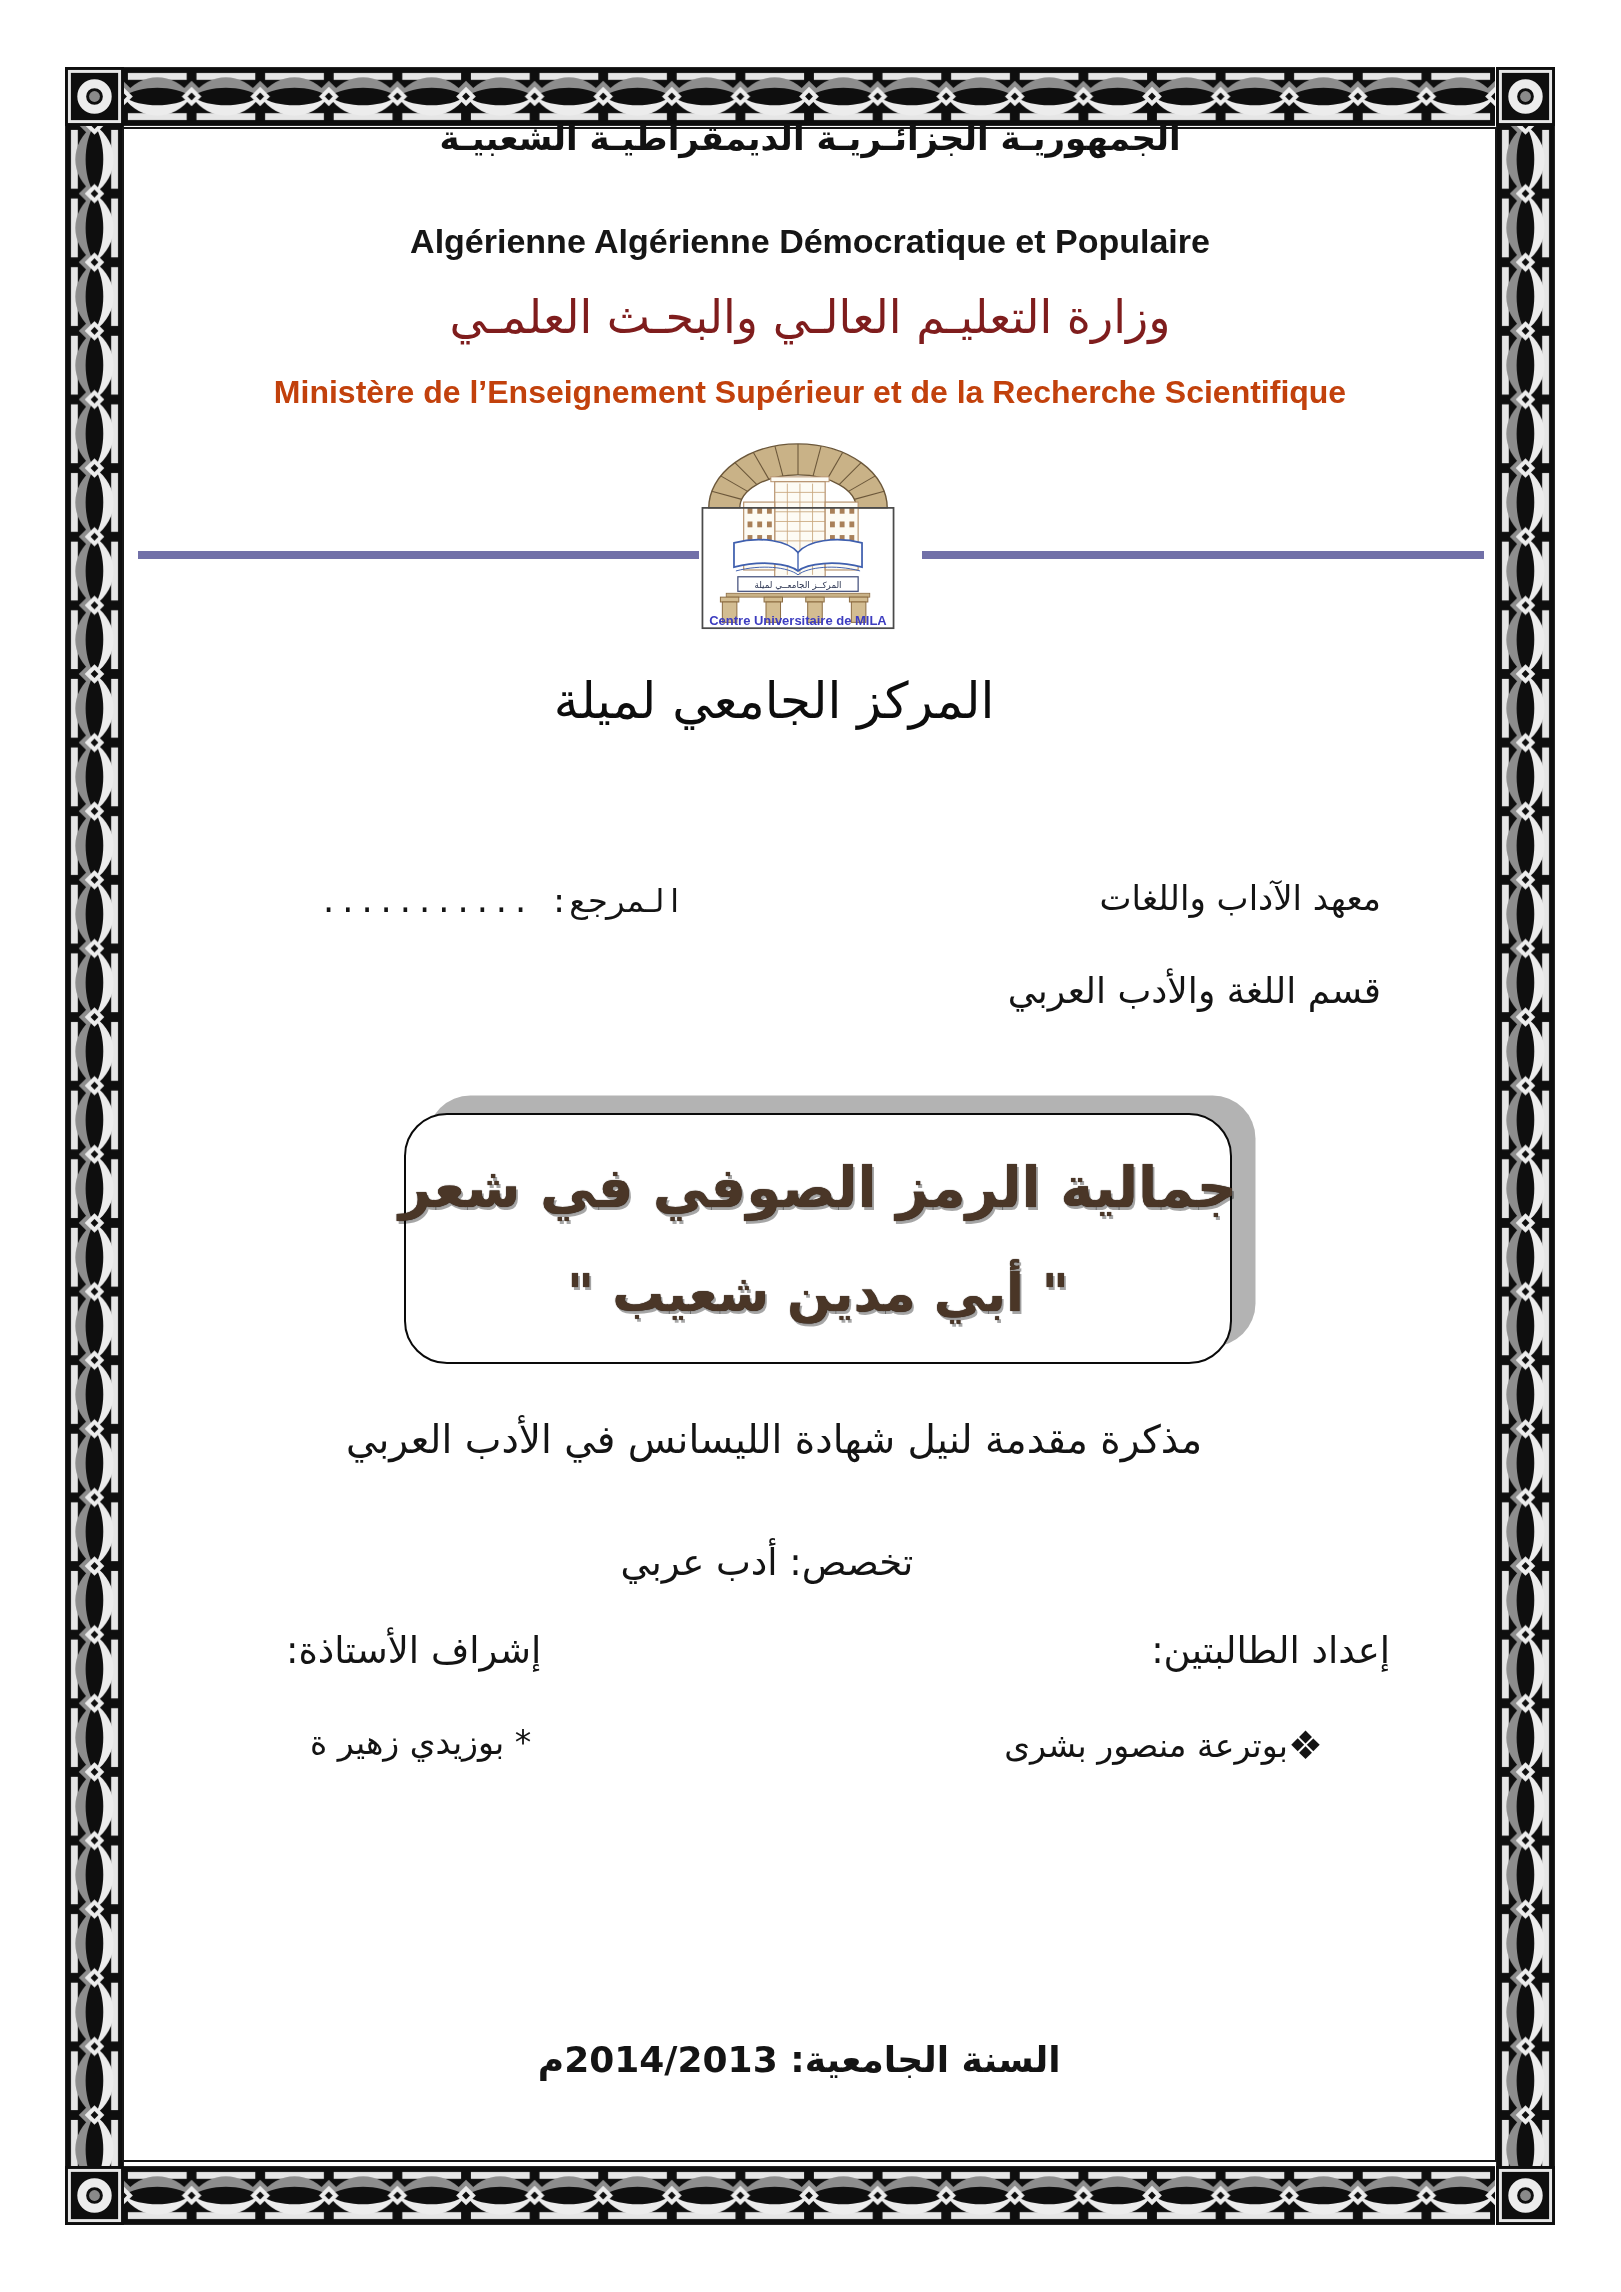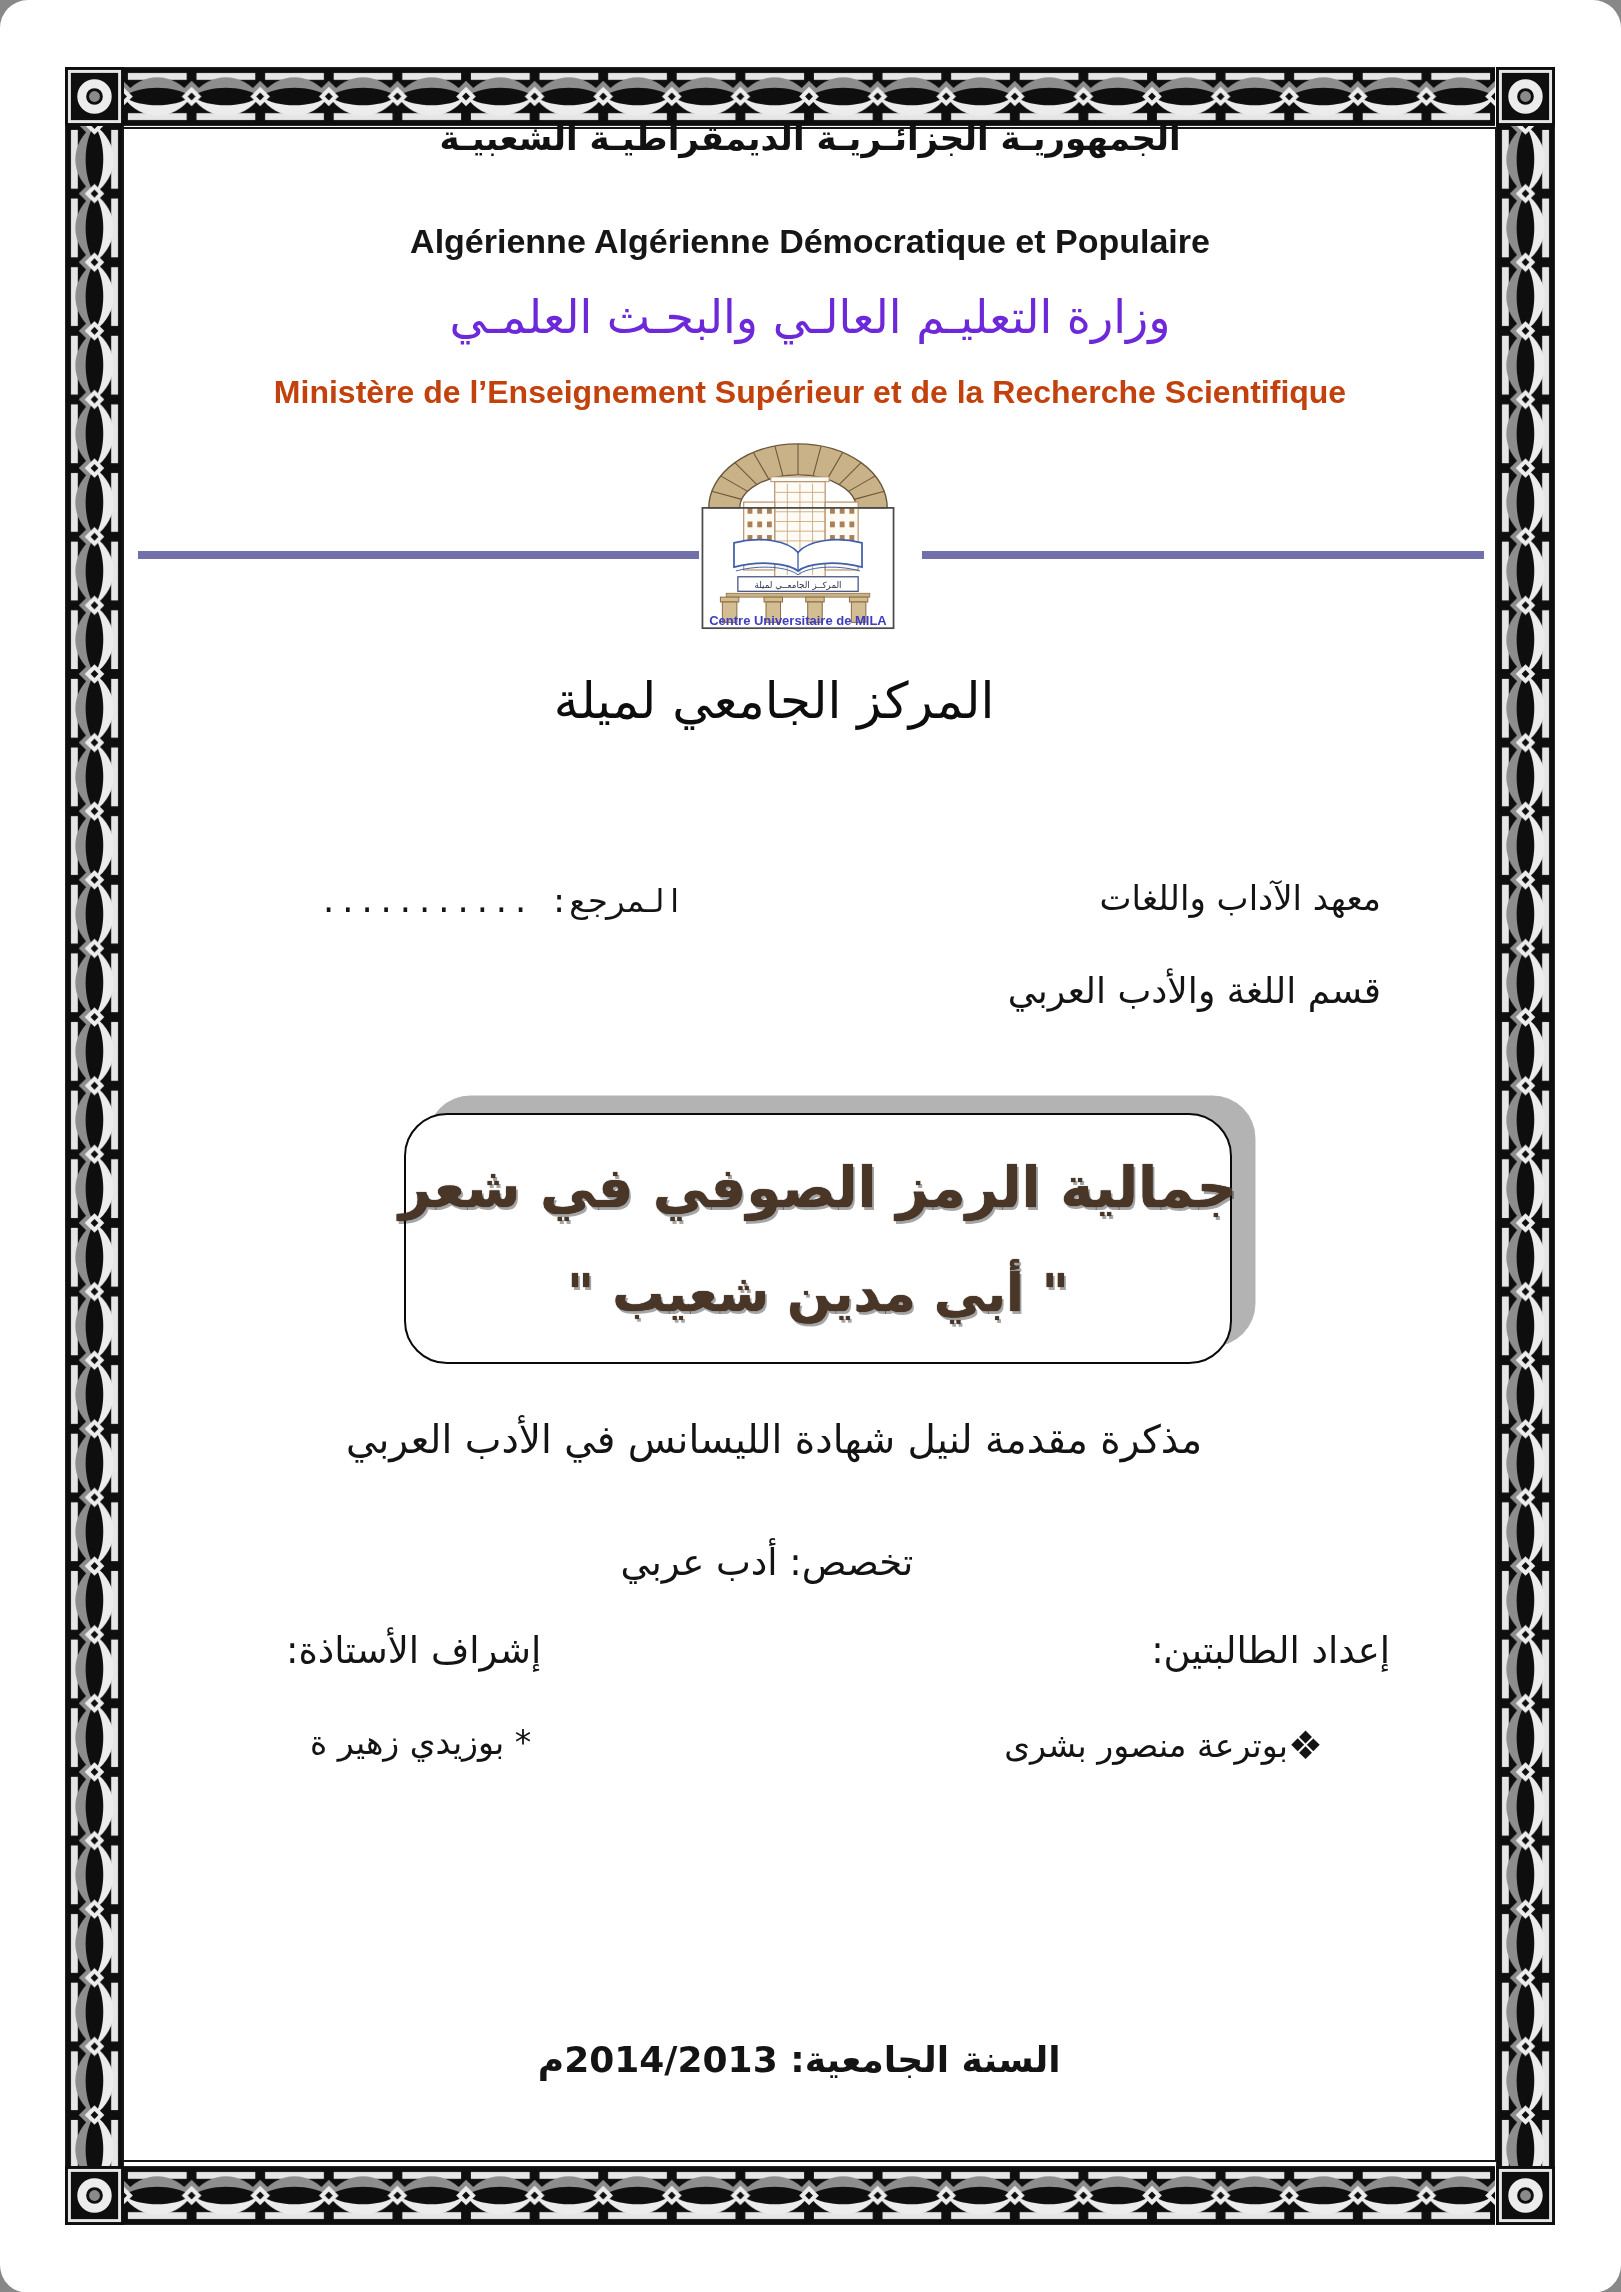--- a/index.html
+++ b/index.html
@@ -4,21 +4,20 @@
 <style>
   html,body{margin:0;padding:0;background:#888;}
   .page{
     position:relative;
     width:1621px;height:2293px;
     background:#ffffff;
     margin:0 auto;
     overflow:hidden;
     font-family:"DejaVu Sans",sans-serif;
     color:#141414;
-    border-radius:28px;
   }
   svg.band,svg.corner,svg.defs{position:absolute;display:block;}
   .inner-frame{
     position:absolute;left:122px;top:127px;width:1375px;height:2035px;
     border:2.9px solid #161616;box-sizing:border-box;pointer-events:none;
   }
   .abs{position:absolute;white-space:nowrap;}
   .center-block{position:absolute;left:129px;width:1362px;text-align:center;white-space:nowrap;}
   .ar{direction:rtl;font-family:"DejaVu Sans",sans-serif;}
   .fr{font-family:"Liberation Sans","DejaVu Sans",sans-serif;}
@@ -129,21 +128,21 @@
     <rect width="60" height="60" fill="#0e0e0e"></rect>
     <rect x="4.5" y="4.5" width="51" height="51" fill="none" stroke="#e6e6e6" stroke-width="3"></rect>
     <circle cx="30" cy="30" r="13" fill="none" stroke="#ececec" stroke-width="9"></circle>
     <circle cx="30" cy="30" r="5.5" fill="#8a8a8a"></circle>
   </svg>
 
   <div class="inner-frame"></div>
 
   <div class="center-block ar ar-rep">الجمهوريـة الجزائـريـة الديمقراطيـة الشعبيـة</div>
   <div class="center-block fr fr-rep">Algérienne Algérienne Démocratique et Populaire</div>
-  <div class="center-block ar ar-min" style="color:#6d28d9;">وزارة التعليـم العالـي والبحـث العلمـي</div>
+  <div class="center-block ar ar-min" style="color:#7f1d1d;">وزارة التعليـم العالـي والبحـث العلمـي</div>
   <div class="center-block fr fr-min">Ministère de l’Enseignement Supérieur et de la Recherche Scientifique</div>
 
   <div class="divider left" style="background:#7170a8;"></div>
   <div class="divider right" style="background:#7170a8;"></div>
 
   <div class="logo-wrap">
     <svg viewBox="0 0 200 192" width="194" height="188">
 
       <rect x="1.5" y="66" width="197" height="124" fill="#ffffff"></rect>
 

